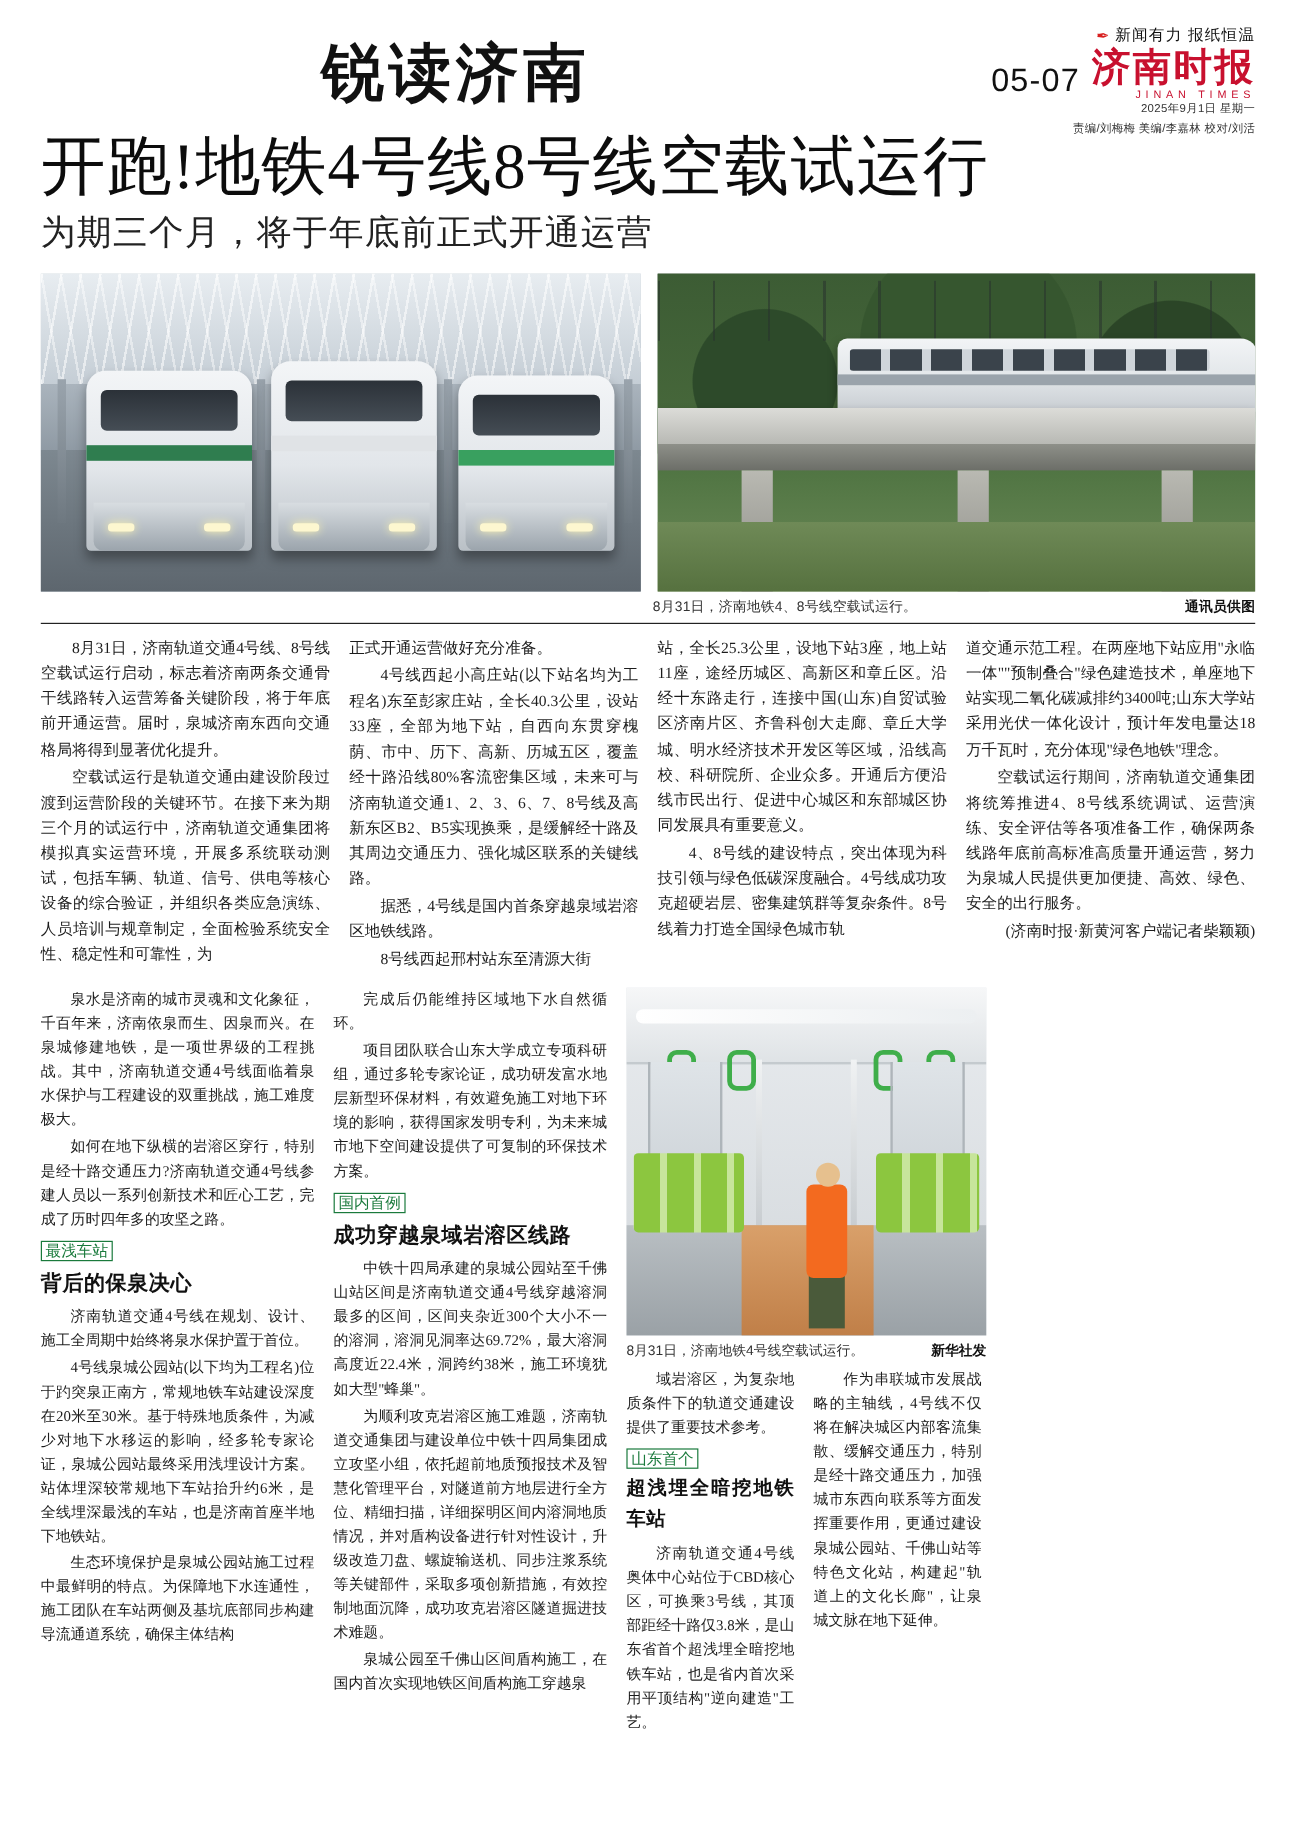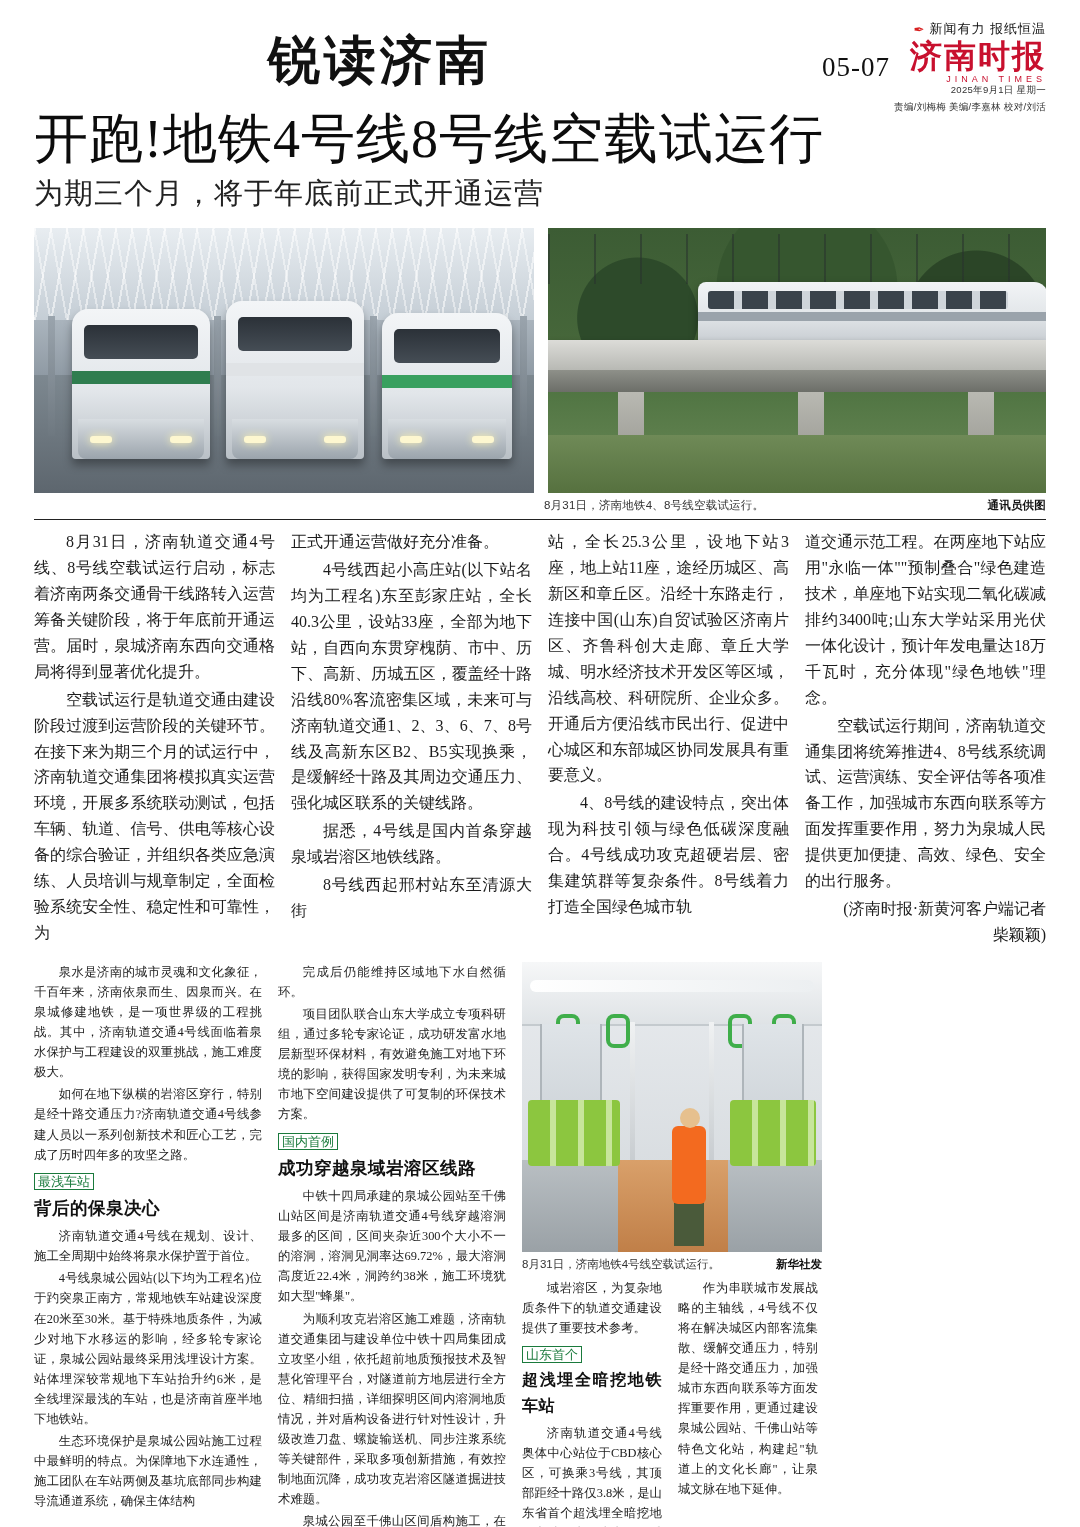--- a/index.html
+++ b/index.html
@@ -107,24 +107,24 @@
     font-size: 13px;
   }
   .hr-row2 {
     display: flex;
     justify-content: flex-end;
     align-items: flex-end;
     margin-top: 2px;
   }
   .hr-pages {
     font-size: 27px;
-    font-family: Liberation Serif, serif;
+    font-family: Liberation Sans, sans-serif;
     letter-spacing: 1px;
     color: #111;
-    margin-right: 20px;
+    margin-right: 10px;
     line-height: 1;
     padding-bottom: 3px;
   }
   .hr-brand {
     font-family: "Liberation Serif", serif;
     font-size: 32px;
     font-weight: bold;
     color: #c8102e;
     letter-spacing: 2px;
     line-height: 1;
@@ -297,21 +297,21 @@
     margin-top: 6px;
   }
   .cols {
     display: flex;
     gap: 16px;
     margin-top: 9px;
   }
   .col {
     flex: 1;
     font-family: "Liberation Serif", serif;
-    font-size: 16px;
+    font-size: 13px;
     line-height: 1.62;
     color: #1c1c1c;
     text-align: justify;
   }
   .col p { margin: 0 0 2px 0; text-indent: 2em; }
   .col p.noind { text-indent: 0; }
   .sign { text-align: right; text-indent: 0; margin-top: 2px; }
 
   
   .sec2 { margin-top: 12px; }
@@ -526,21 +526,21 @@
       <p>4号线西起小高庄站(以下站名均为工程名)东至彭家庄站，全长40.3公里，设站33座，全部为地下站，自西向东贯穿槐荫、市中、历下、高新、历城五区，覆盖经十路沿线80%客流密集区域，未来可与济南轨道交通1、2、3、6、7、8号线及高新东区B2、B5实现换乘，是缓解经十路及其周边交通压力、强化城区联系的关键线路。</p>
       <p>据悉，4号线是国内首条穿越泉域岩溶区地铁线路。</p>
       <p>8号线西起邢村站东至清源大街</p>
     </div>
     <div class="col">
       <p class="noind">站，全长25.3公里，设地下站3座，地上站11座，途经历城区、高新区和章丘区。沿经十东路走行，连接中国(山东)自贸试验区济南片区、齐鲁科创大走廊、章丘大学城、明水经济技术开发区等区域，沿线高校、科研院所、企业众多。开通后方便沿线市民出行、促进中心城区和东部城区协同发展具有重要意义。</p>
       <p>4、8号线的建设特点，突出体现为科技引领与绿色低碳深度融合。4号线成功攻克超硬岩层、密集建筑群等复杂条件。8号线着力打造全国绿色城市轨</p>
     </div>
     <div class="col">
       <p class="noind">道交通示范工程。在两座地下站应用"永临一体""预制叠合"绿色建造技术，单座地下站实现二氧化碳减排约3400吨;山东大学站采用光伏一体化设计，预计年发电量达18万千瓦时，充分体现"绿色地铁"理念。</p>
-      <p>空载试运行期间，济南轨道交通集团将统筹推进4、8号线系统调试、运营演练、安全评估等各项准备工作，加强城市东西向联系等方面发挥重要作用，努力为泉城人民提供更加便捷、高效、绿色、安全的出行服务。</p>
+      <p>空载试运行期间，济南轨道交通集团将统筹推进4、8号线系统调试、运营演练、安全评估等各项准备工作，确保两条线路年底前高标准高质量开通运营，努力为泉城人民提供更加便捷、高效、绿色、安全的出行服务。</p>
       <p class="sign">(济南时报·新黄河客户端记者柴颖颖)</p>
     </div>
   </div>
 
   <div class="sec2">
 
     <div class="lower">
       <div class="lcol">
         <p>泉水是济南的城市灵魂和文化象征，千百年来，济南依泉而生、因泉而兴。在泉城修建地铁，是一项世界级的工程挑战。其中，济南轨道交通4号线面临着泉水保护与工程建设的双重挑战，施工难度极大。</p>
         <p>如何在地下纵横的岩溶区穿行，特别是经十路交通压力?济南轨道交通4号线参建人员以一系列创新技术和匠心工艺，完成了历时四年多的攻坚之路。</p>

